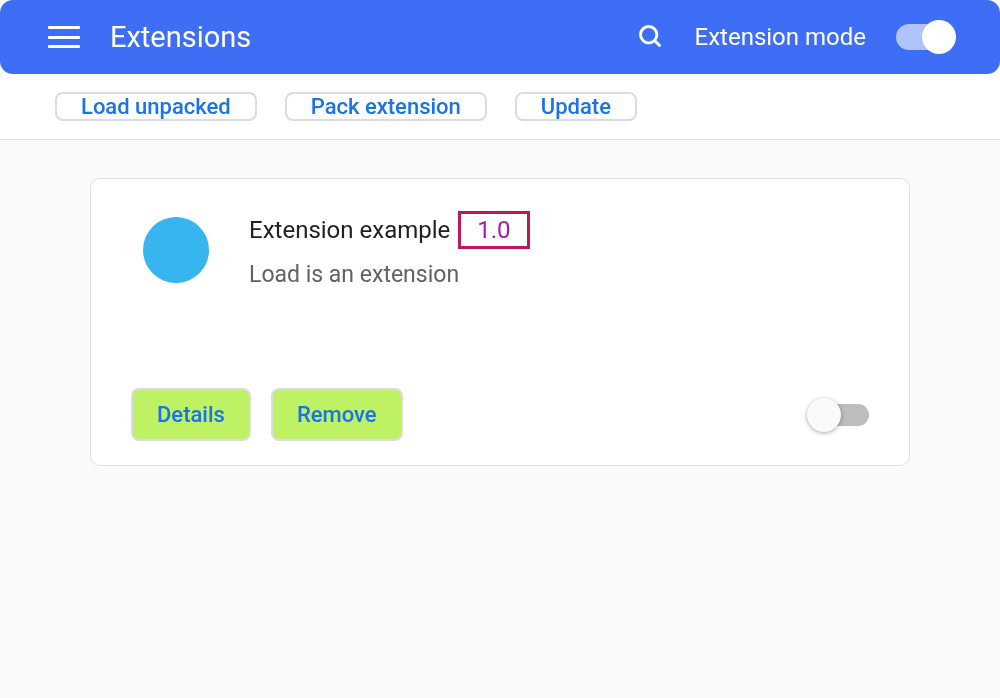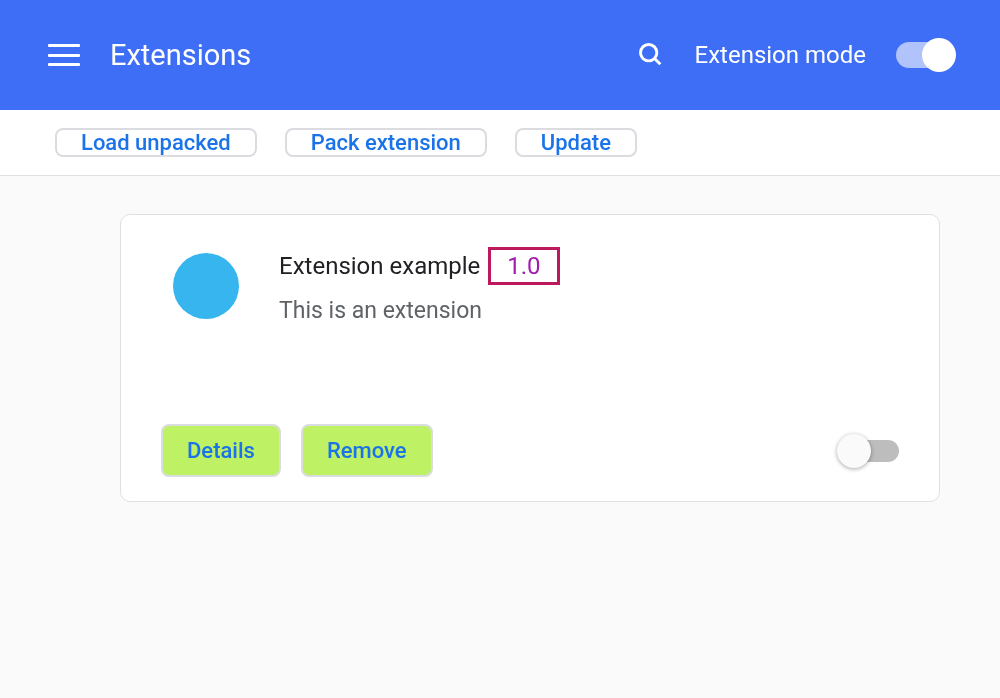--- a/index.html
+++ b/index.html
@@ -5,25 +5,26 @@
     * { margin: 0; padding: 0; box-sizing: border-box; }
     body {
       font-family: Roboto, Arial, sans-serif;
       width: 1000px;
       height: 698px;
       background: #fafafa;
       overflow: hidden;
     }
     .header {
       background: #3d6ef5;
-      height: 110px;
+      height: 74px;
       display: flex;
       align-items: center;
       padding: 0 48px;
       color: white;
+      border-radius: 13px;
     }
     .menu-icon {
       width: 32px;
       height: 22px;
       display: flex;
       flex-direction: column;
       justify-content: space-between;
       cursor: pointer;
       margin-right: 30px;
     }
@@ -91,21 +92,21 @@
     .content {
       padding: 38px 60px;
       background: #fafafa;
     }
     .card {
       background: white;
       border: 1px solid #e0e0e0;
       border-radius: 10px;
       padding: 32px 40px 24px 40px;
       width: 820px;
-      margin-left: 60px;
+      margin-left: 30px;
     }
     .card-top {
       display: flex;
       gap: 40px;
       margin-bottom: 100px;
     }
     .ext-icon {
       width: 66px;
       height: 66px;
       border-radius: 50%;
@@ -210,21 +211,21 @@
 
 <div class="content">
   <div class="card">
     <div class="card-top">
       <div class="ext-icon"></div>
       <div class="ext-info">
         <div class="ext-title-row">
           <span>Extension example</span>
           <span class="version-box">1.0</span>
         </div>
-        <div class="ext-desc">This is an extension</div>
+        <div class="ext-desc">Load is an extension</div>
       </div>
     </div>
     <div class="card-bottom">
       <button class="card-btn">Details</button>
       <button class="card-btn">Remove</button>
       <div class="spacer"></div>
       <div class="card-toggle">
         <div class="toggle-thumb"></div>
       </div>
     </div>

